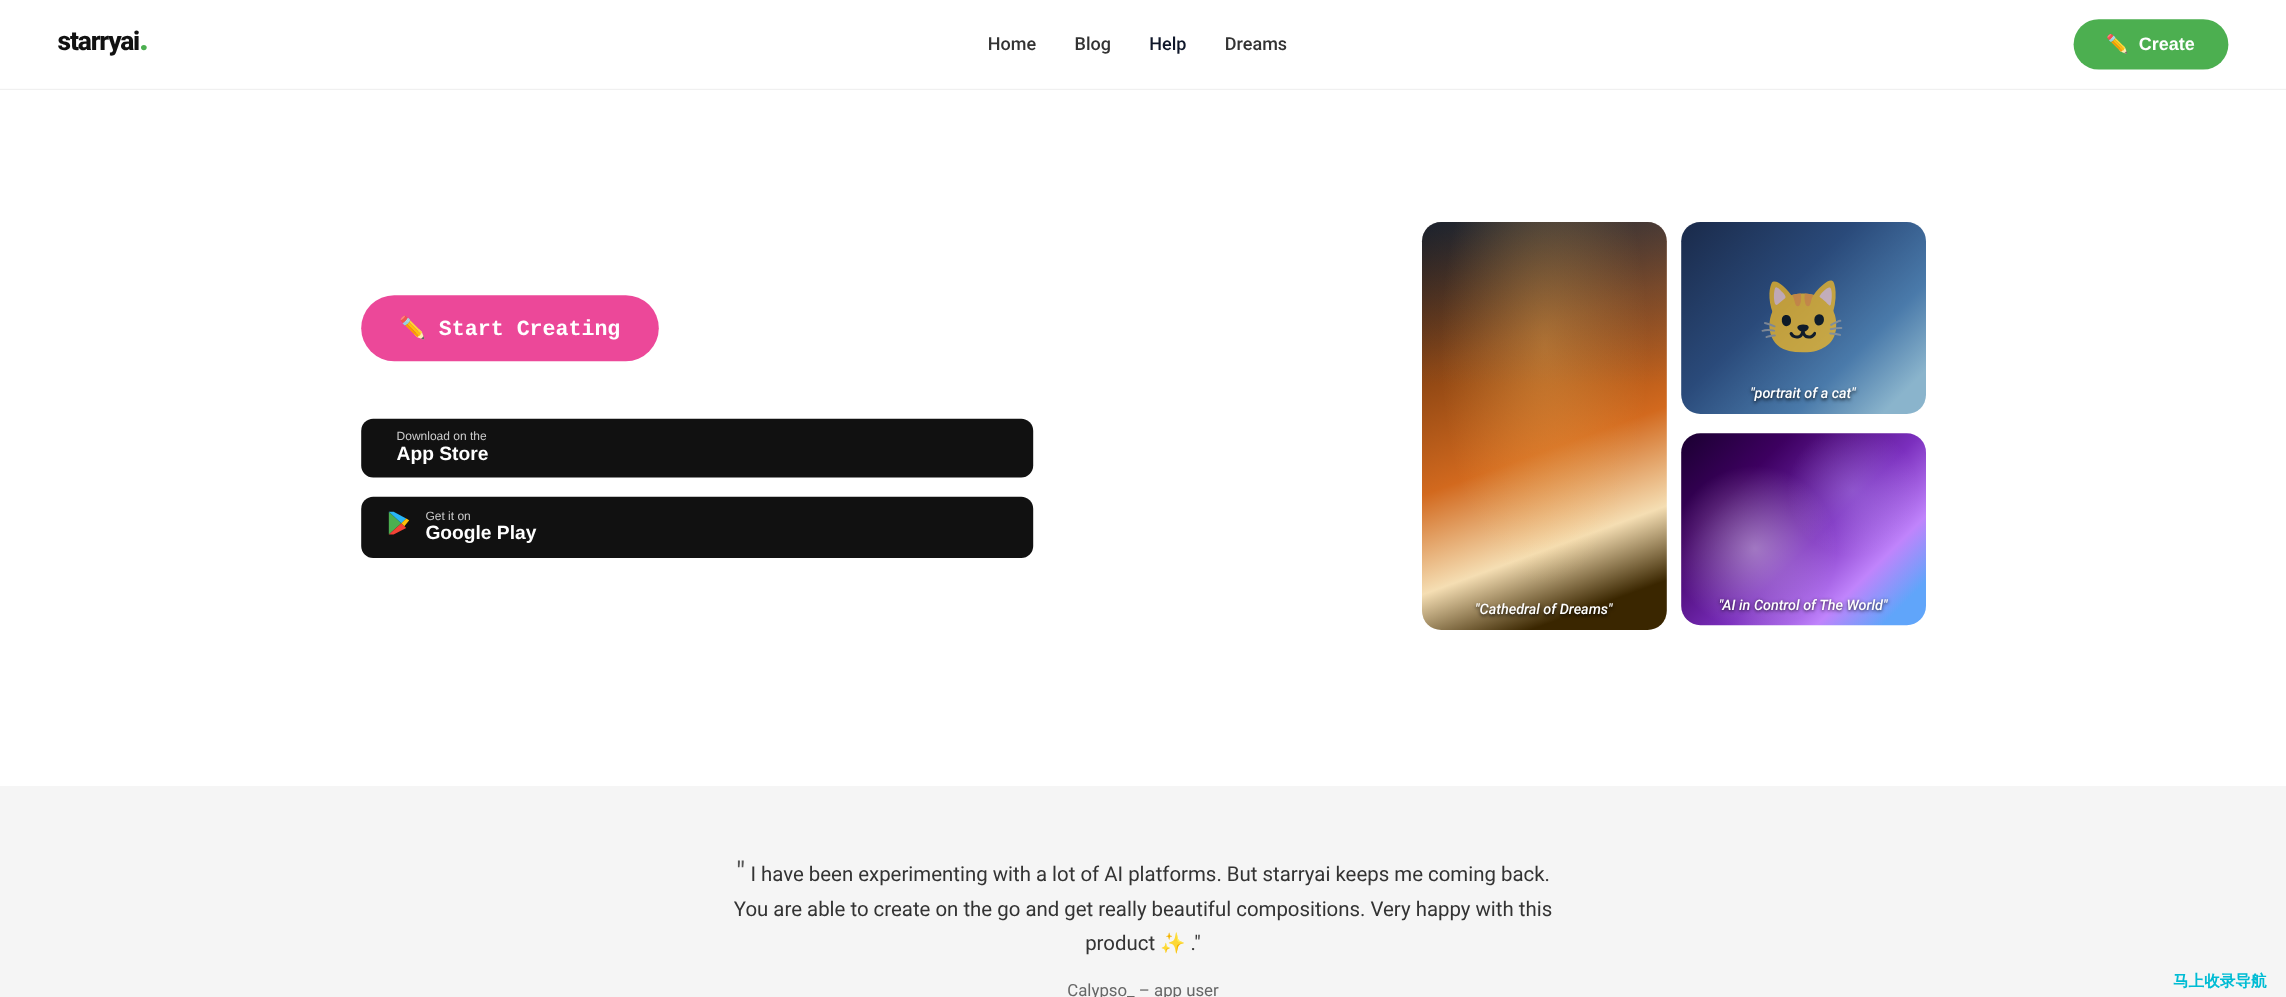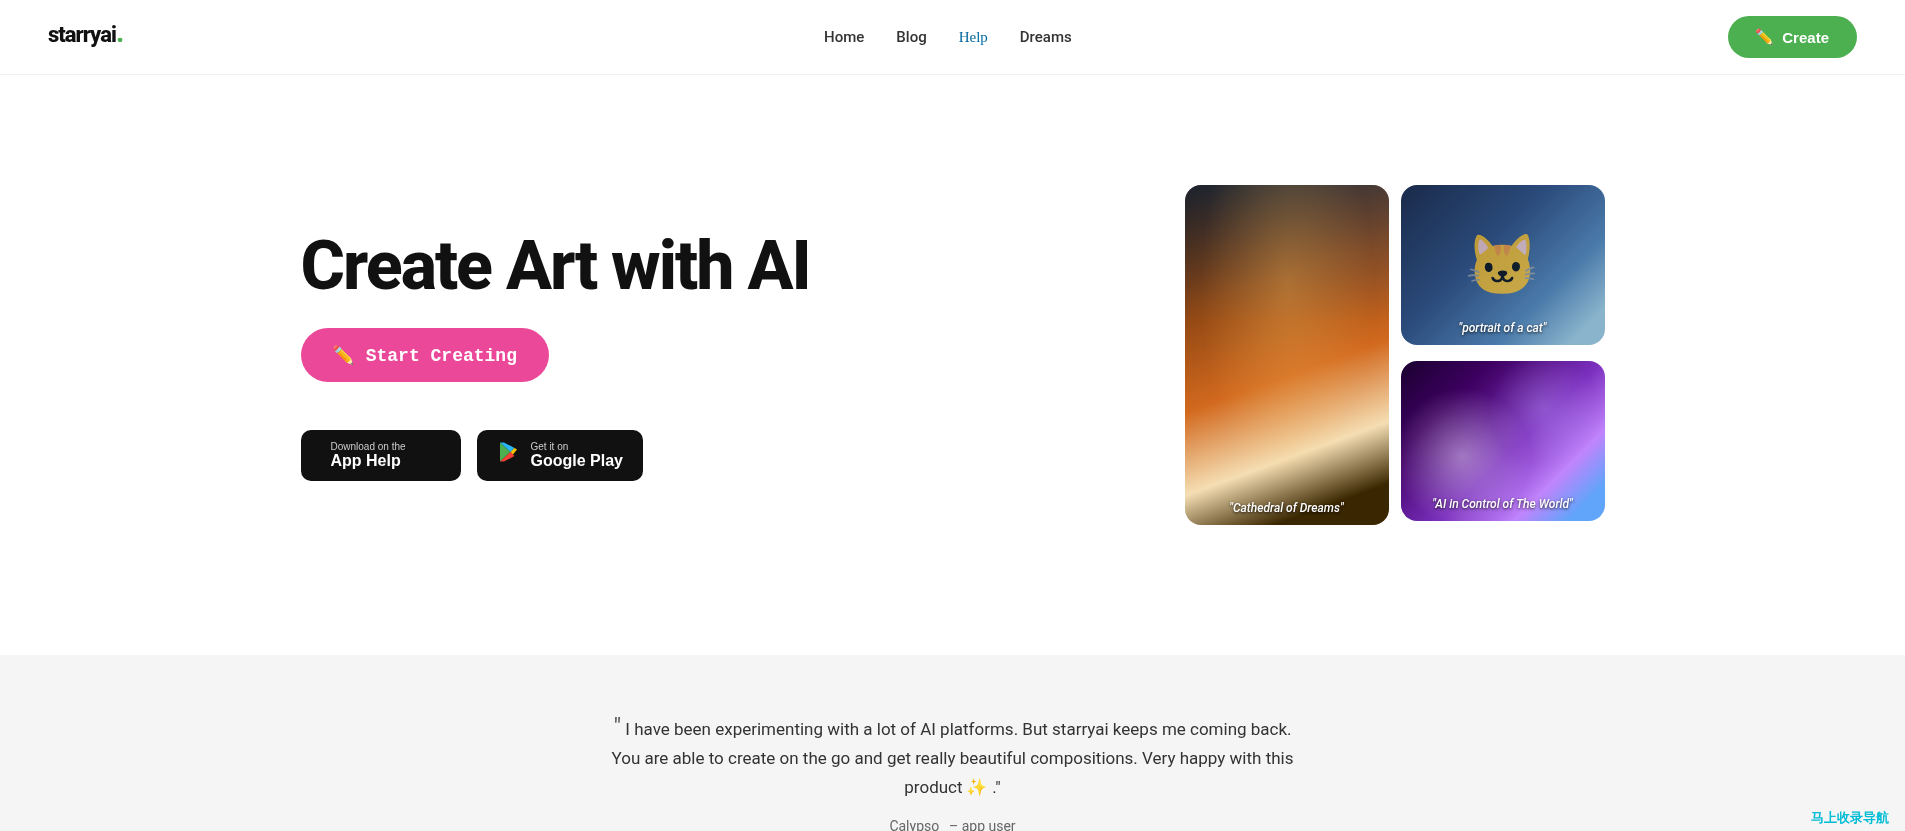--- a/index.html
+++ b/index.html
@@ -31,21 +31,21 @@
     .hero-subtitle {
       font-size: 17px; color: #444; line-height: 1.6; margin-bottom: 40px; max-width: 440px;
     }
 
     .start-btn {
       background: #ec4899; color: #fff; border: none; border-radius: 50px;
       padding: 16px 32px; font-size: 18px; font-weight: 700; cursor: pointer;
       display: inline-flex; align-items: center; gap: 8px; margin-bottom: 24px; font-family: Liberation Mono, monospace;
     }
 
-    .store-buttons { display: flex; gap: 16px; flex-wrap: wrap; margin-top: 8px; }
+    .store-buttons { display: flex; gap: 16px; flex-wrap: wrap; margin-top: 8px; flex-direction: column; }
     .store-btn {
       background: #111; color: #fff; border: none; border-radius: 10px;
       padding: 10px 20px; cursor: pointer; display: flex; align-items: center; gap: 10px;
       min-width: 160px;
     }
     .store-btn-icon { font-size: 26px; }
     .store-btn-text { display: flex; flex-direction: column; text-align: left; }
     .store-btn-small { font-size: 10px; color: #ccc; font-weight: 400; }
     .store-btn-big { font-size: 16px; font-weight: 700; color: #fff; }
 
@@ -125,43 +125,42 @@
 
 <nav>
   <div>
     <span style="font-size:22px;font-weight:800;letter-spacing:-1px;color:#111;">
       <span>starryai</span><span style="color:#4CAF50;font-size:28px;">.</span>
     </span>
   </div>
   <div style="display:flex;gap:32px;align-items:center;">
     <a href="#" style="text-decoration:none;color:#333;font-size:15px;font-weight:500;padding-left:45px;">Home</a>
     <a href="#" style="text-decoration:none;color:#333;font-size:15px;font-weight:500;">Blog</a>
-    <a href="#" style="text-decoration:none;color:#0369a1;font-size:15px;font-weight:500;font-family:Liberation Serif, serif;">Help</a>
+    <a href="#" style="text-decoration:none;color:#0f172a;font-size:15px;font-weight:500;">Help</a>
     <a href="#" style="text-decoration:none;color:#333;font-size:15px;font-weight:500;">Dreams</a>
   </div>
   <button class="create-btn">
     <span>✏️</span>
     <span>Create</span>
   </button>
 </nav>
 
 <section class="hero">
   <div class="hero-left">
-    <h1 class="hero-title">Create Art with AI</h1>
     <div style="margin-bottom:24px;">
       <button class="start-btn">
         <span>✏️ Start Creating</span>
       </button>
     </div>
     <div class="store-buttons">
       <button class="store-btn">
         <span class="store-btn-icon"></span>
         <div class="store-btn-text">
           <span class="store-btn-small">Download on the</span>
-          <span class="store-btn-big">App Help</span>
+          <span class="store-btn-big">App Store</span>
         </div>
       </button>
       <button class="store-btn">
         <span class="store-btn-icon">
           <svg width="24" height="24" viewBox="0 0 24 24" fill="none">
             <path d="M3 2.5L13.5 12 3 21.5V2.5Z" fill="#4CAF50"></path>
             <path d="M3 2.5L13.5 12l4-4L7 2.5H3Z" fill="#29B6F6"></path>
             <path d="M3 21.5L13.5 12l4 4L7 21.5H3Z" fill="#F44336"></path>
             <path d="M13.5 12l4-4 2.5 1.5-2 2.5-2 2.5-2.5-2.5Z" fill="#FFC107"></path>
           </svg>

